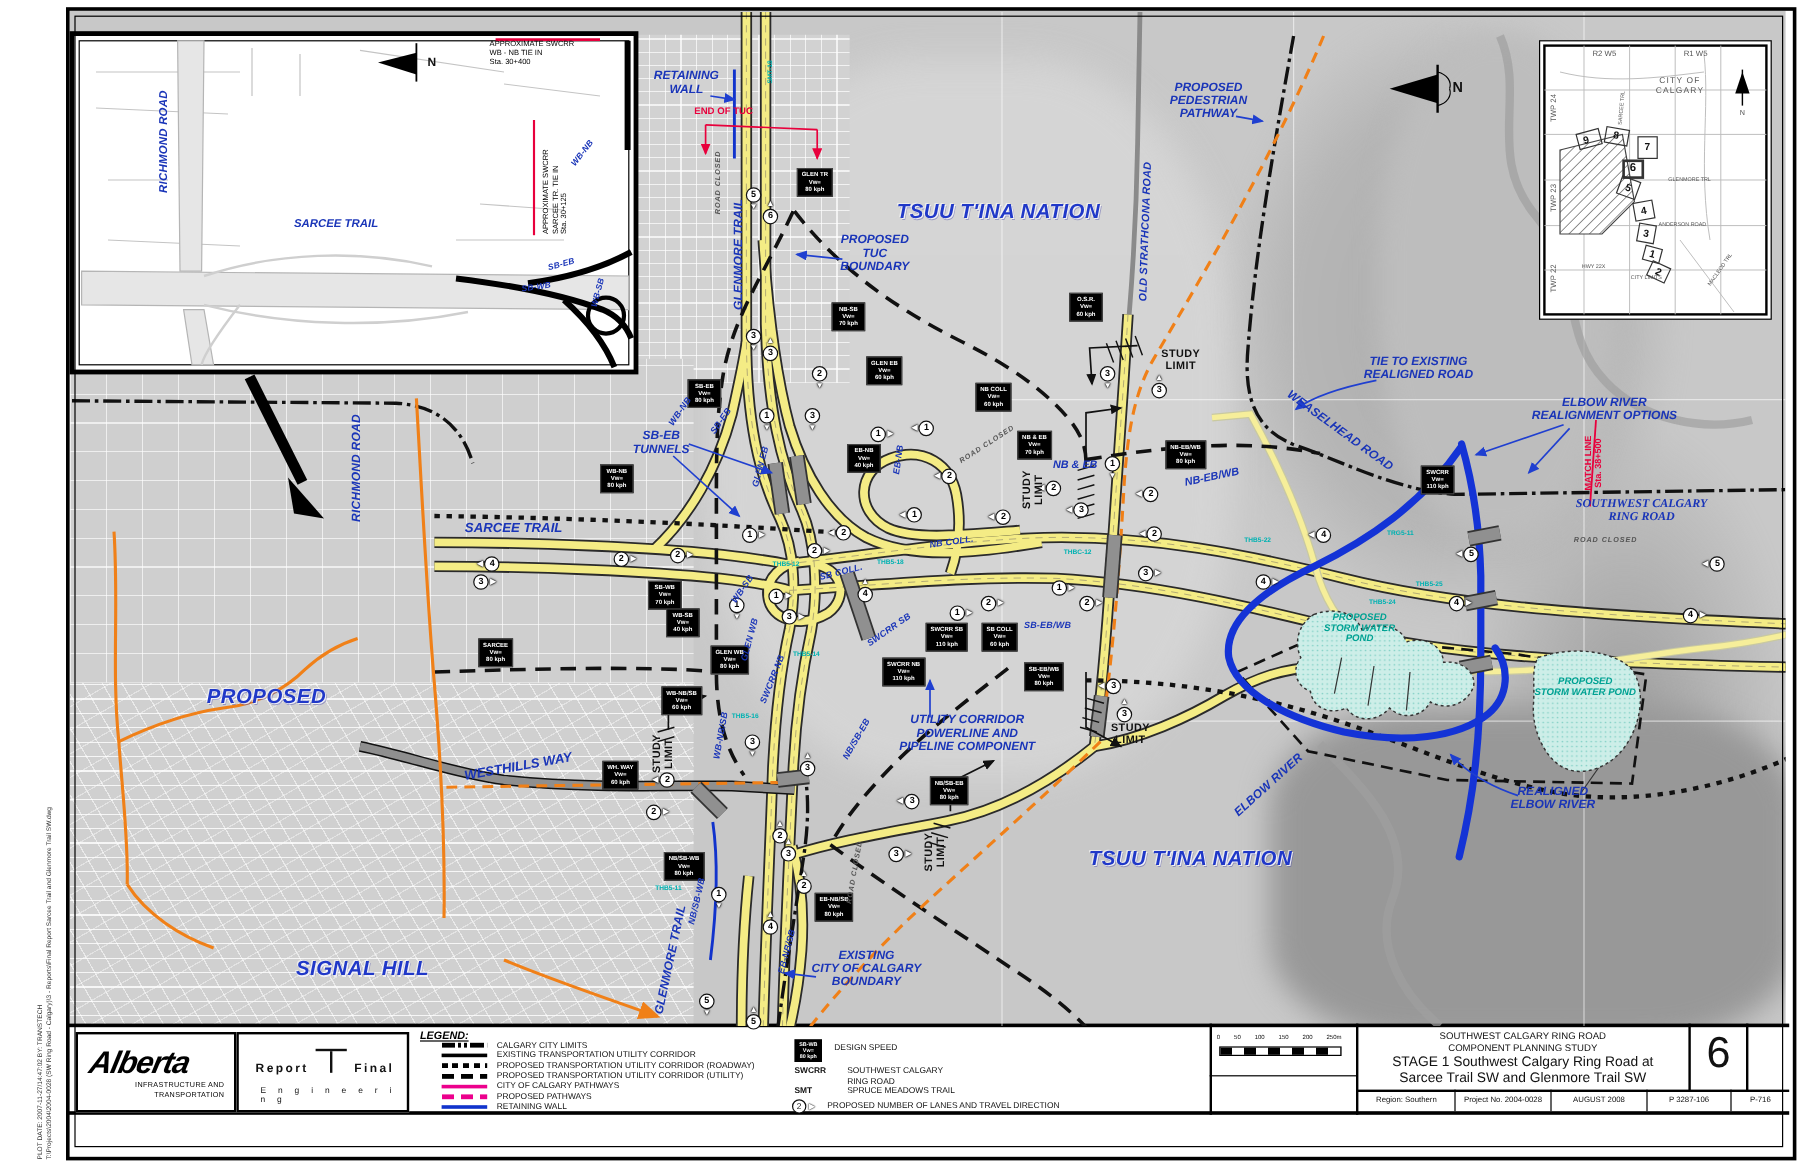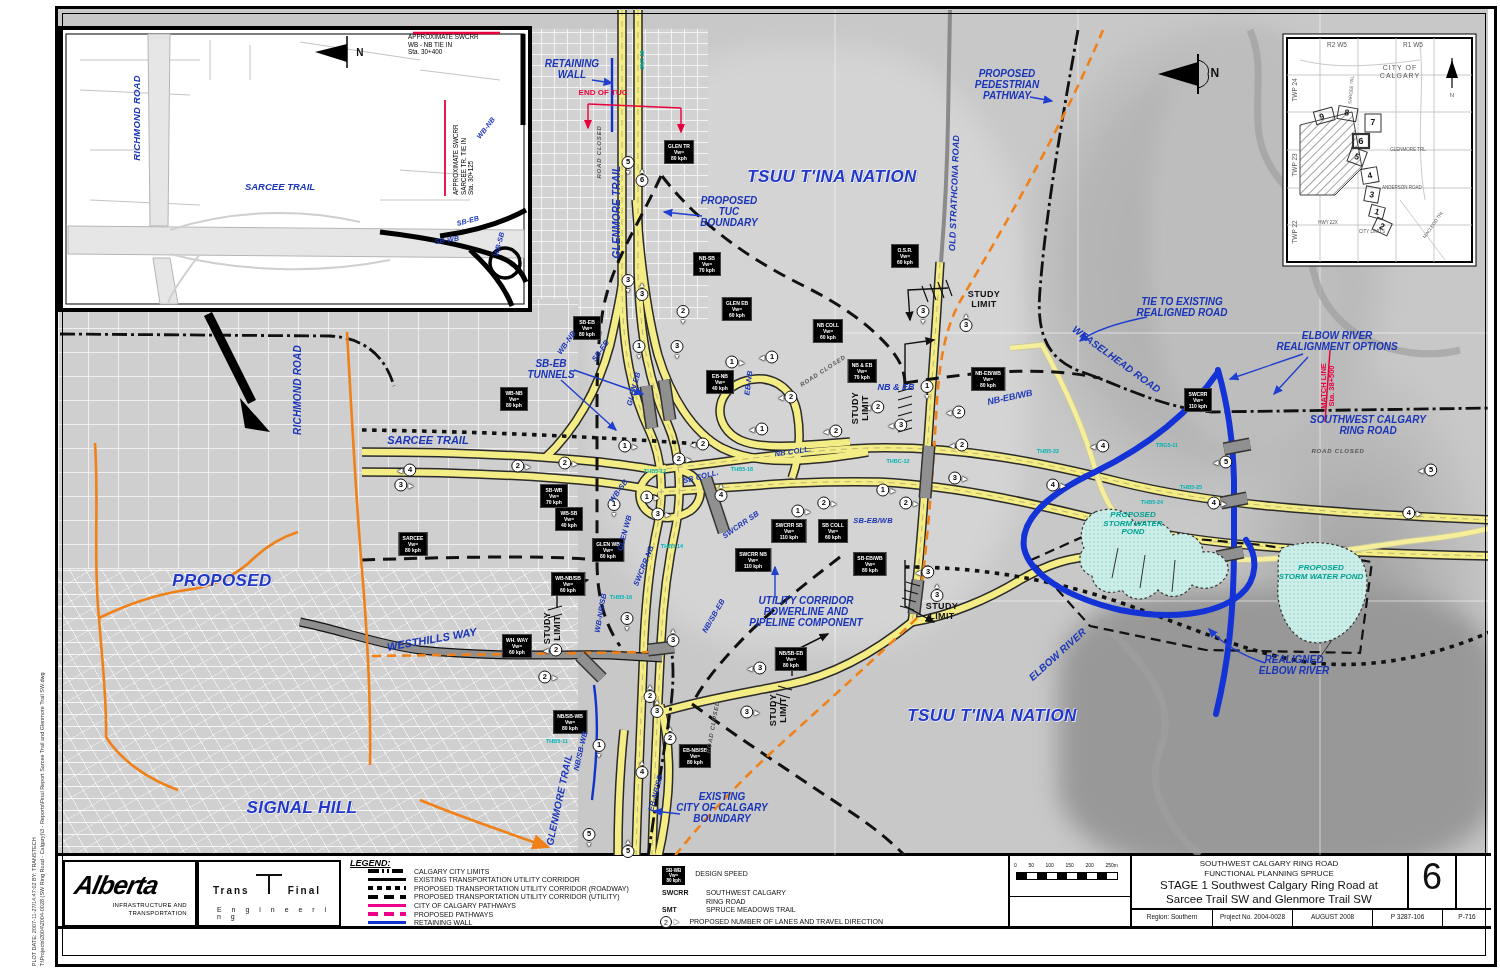--- a/index.html
+++ b/index.html
@@ -422,21 +422,21 @@
 BOUNDARY</div>
       <div class="anno call" style="left: 551px; top: 370px;">SB-EB
 TUNNELS</div>
       <div class="anno call" style="left: 1007px; top: 85px;">PROPOSED
 PEDESTRIAN
 PATHWAY</div>
       <div class="anno call" style="left: 1182px; top: 308px;">TIE TO EXISTING
 REALIGNED ROAD</div>
       <div class="anno call" style="left: 1337px; top: 342px;">ELBOW RIVER
 REALIGNMENT OPTIONS</div>
-      <div class="anno call" style="left: 1368px; top: 426px;">SOUTHWEST CALGARY
+      <div class="anno call" style="left: 1368px; top: 426px; font-family: Liberation Serif, serif;">SOUTHWEST CALGARY
 RING ROAD</div>
       <div class="anno call" style="left: 806px; top: 612px;">UTILITY CORRIDOR
 POWERLINE AND
 PIPELINE COMPONENT</div>
       <div class="anno call" style="left: 722px; top: 808px;">EXISTING
 CITY OF CALGARY
 BOUNDARY</div>
       <div class="anno call" style="left: 1294px; top: 666px;">REALIGNED
 ELBOW RIVER</div>
       <div class="anno call" style="left: 896px; top: 388px; font-size: 9px;">NB &amp; EB</div>
@@ -622,21 +622,21 @@
   <div class="hline" style="left:55px;top:853px;width:1436px;height:3px;"></div>
   <div class="hline" style="left:55px;top:926px;width:1436px;height:3px;"></div>
 
   <div class="logo-box" style="left:63px;top:860px;width:130px;height:63px;">
     <div style="position:absolute;left:10px;top:8px;" id="alberta-word">Alberta</div>
     <div style="position:absolute;right:8px;top:40px;" id="alberta-sub">INFRASTRUCTURE AND
 TRANSPORTATION</div>
   </div>
   <div class="logo-box" style="left:197px;top:860px;width:140px;height:63px;">
     <div style="position:absolute;left:14px;top:12px;" id="tt-row">
-      <span>Trans</span>
+      <span>Report</span>
       <span id="tt-glyph"></span>
       <span>Final</span>
     </div>
     <div style="position:absolute;left:18px;top:40px;" id="tt-sub">E n g i n e e r i n g</div>
   </div>
 
   <div id="legend-heading">LEGEND:</div>
   <div id="legend-items">
       <div class="leg-row" style="left: 368px; top: 867px;">
         <div class="leg-sw sw-citylimits"></div>
@@ -708,21 +708,21 @@
       <span>0</span>
       <span>50</span>
       <span>100</span>
       <span>150</span>
       <span>200</span>
       <span>250m</span>
     </div>
   <div id="scale-bar" style="left:1016px;top:872px;"></div>
 
   <div class="tb-text" style="left:1134px;top:859px;width:270px;font-size:8px;">SOUTHWEST CALGARY RING ROAD</div>
-  <div class="tb-text" style="left:1134px;top:869px;width:270px;font-size:8px;">FUNCTIONAL PLANNING SPRUCE</div>
+  <div class="tb-text" style="left:1134px;top:869px;width:270px;font-size:8px;">COMPONENT PLANNING STUDY</div>
   <div class="tb-text" style="left:1134px;top:879px;width:270px;font-size:11.5px;">STAGE 1 Southwest Calgary Ring Road at</div>
   <div class="tb-text" style="left:1134px;top:893px;width:270px;font-size:11.5px;">Sarcee Trail SW and Glenmore Trail SW</div>
   <div class="tb-text" id="tb-sheetno" style="left:1409px;top:856px;width:46px;">6</div>
   <div class="tb-cell" style="left:1132px;top:913px;width:80px;">Region: Southern</div>
   <div class="tb-cell" style="left:1213px;top:913px;width:79px;">Project No. 2004-0028</div>
   <div class="tb-cell" style="left:1293px;top:913px;width:79px;">AUGUST 2008</div>
   <div class="tb-cell" style="left:1373px;top:913px;width:69px;">P 3287-106</div>
   <div class="tb-cell" style="left:1443px;top:913px;width:48px;">P-716</div>
 
   <div class="frame-outer" style="z-index:50;pointer-events:none;"></div>

